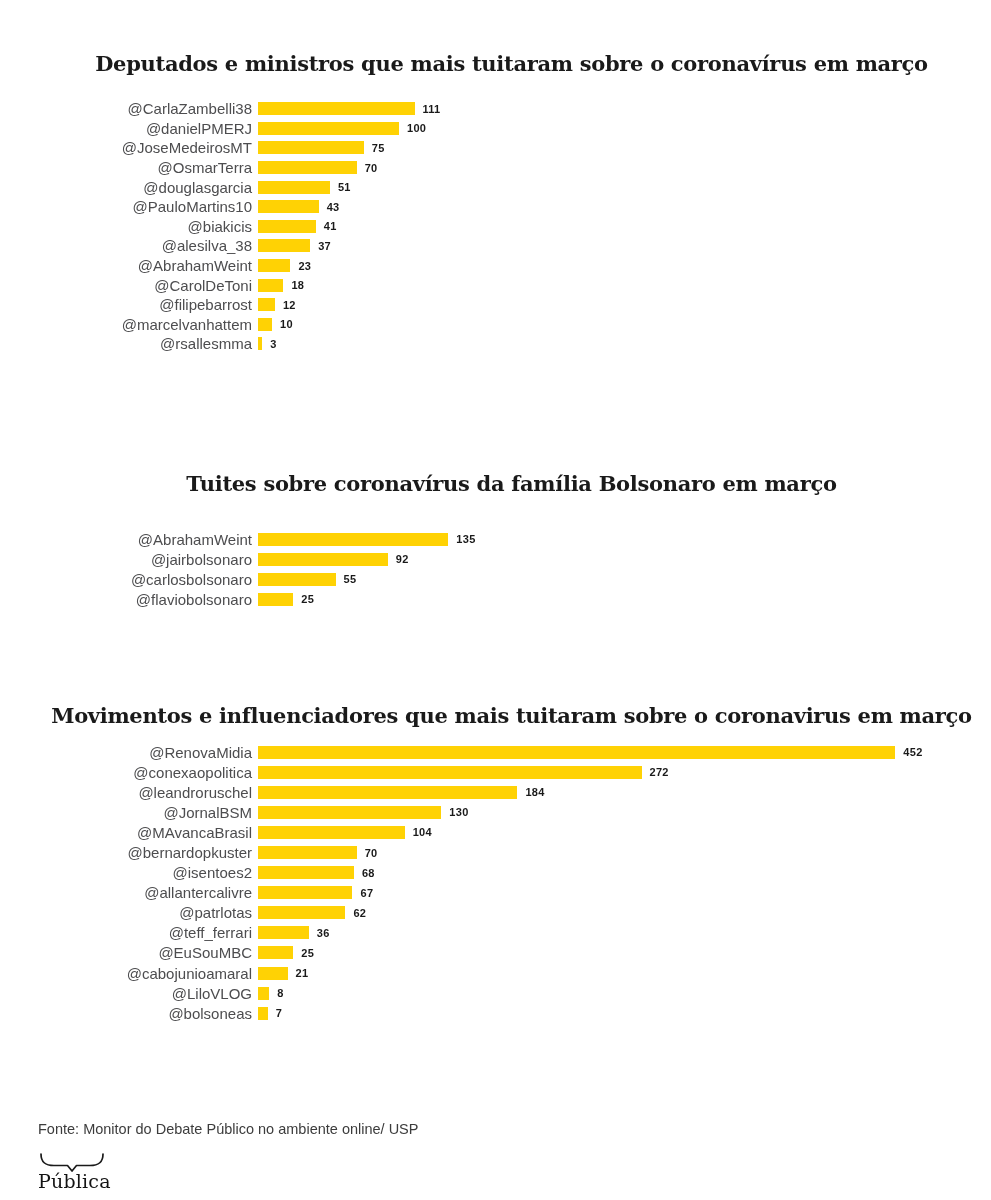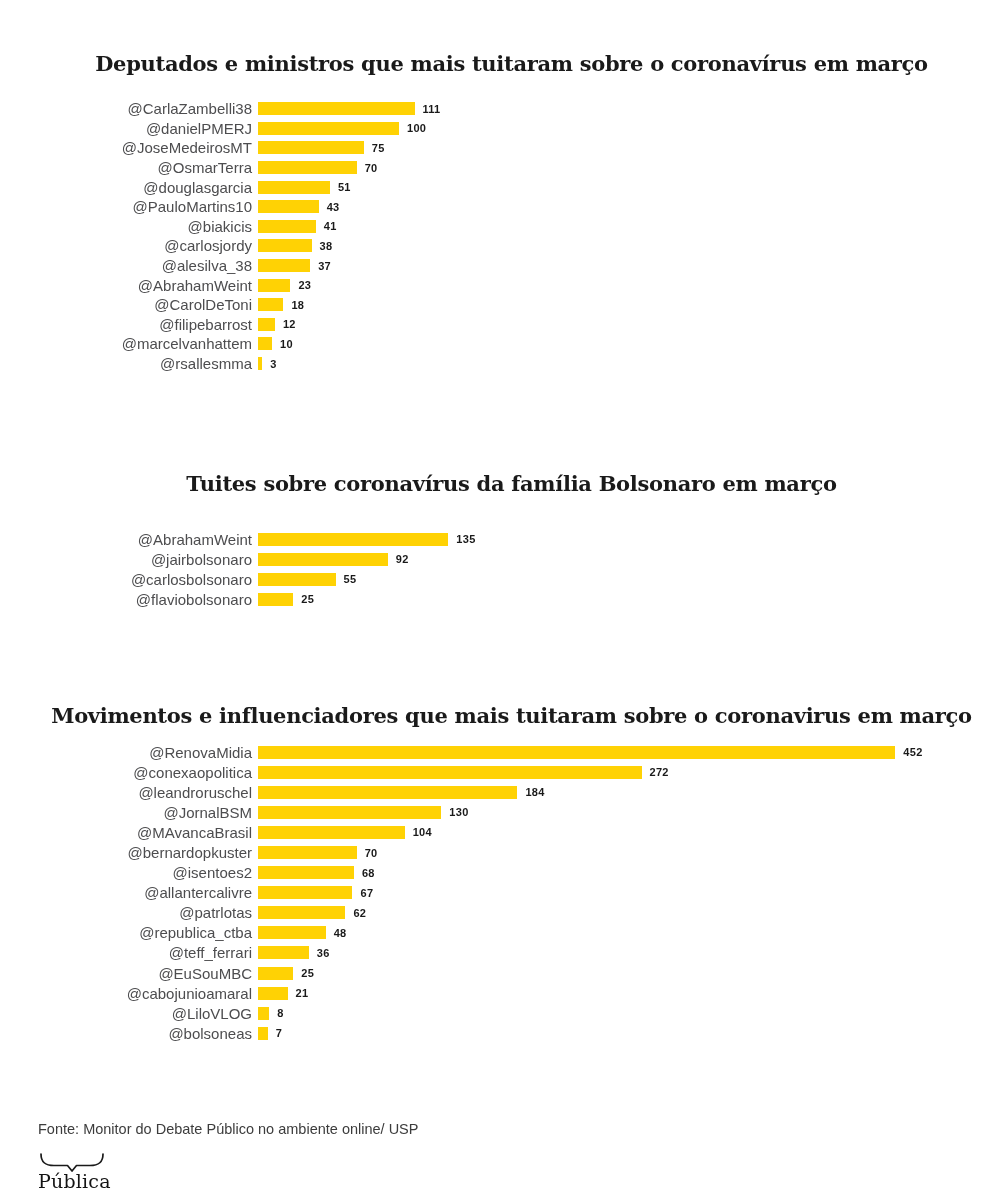--- a/index.html
+++ b/index.html
@@ -91,25 +91,20 @@
         <span class="rowlabel">@PauloMartins10</span>
         <span class="bar" style="width: 60.63px; background: rgb(255, 210, 4);"></span>
         <span class="rowvalue">43</span>
       </div>
       <div class="row">
         <span class="rowlabel">@biakicis</span>
         <span class="bar" style="width: 57.81px; background: rgb(255, 210, 4);"></span>
         <span class="rowvalue">41</span>
       </div>
       <div class="row">
-        <span class="rowlabel">@carlosjordy</span>
-        <span class="bar" style="width: 53.58px; background: rgb(255, 210, 4);"></span>
-        <span class="rowvalue">38</span>
-      </div>
-      <div class="row">
         <span class="rowlabel">@alesilva_38</span>
         <span class="bar" style="width: 52.17px; background: rgb(255, 210, 4);"></span>
         <span class="rowvalue">37</span>
       </div>
       <div class="row">
         <span class="rowlabel">@AbrahamWeint</span>
         <span class="bar" style="width: 32.43px; background: rgb(255, 210, 4);"></span>
         <span class="rowvalue">23</span>
       </div>
       <div class="row">
@@ -199,25 +194,20 @@
       </div>
       <div class="row">
         <span class="rowlabel">@allantercalivre</span>
         <span class="bar" style="width: 94.47px; background: rgb(255, 210, 4);"></span>
         <span class="rowvalue">67</span>
       </div>
       <div class="row">
         <span class="rowlabel">@patrlotas</span>
         <span class="bar" style="width: 87.42px; background: rgb(255, 210, 4);"></span>
         <span class="rowvalue">62</span>
-      </div>
-      <div class="row">
-        <span class="rowlabel">@republica_ctba</span>
-        <span class="bar" style="width: 67.68px; background: rgb(255, 210, 4);"></span>
-        <span class="rowvalue">48</span>
       </div>
       <div class="row">
         <span class="rowlabel">@teff_ferrari</span>
         <span class="bar" style="width: 50.76px; background: rgb(255, 210, 4);"></span>
         <span class="rowvalue">36</span>
       </div>
       <div class="row">
         <span class="rowlabel">@EuSouMBC</span>
         <span class="bar" style="width: 35.25px; background: rgb(255, 210, 4);"></span>
         <span class="rowvalue">25</span>

